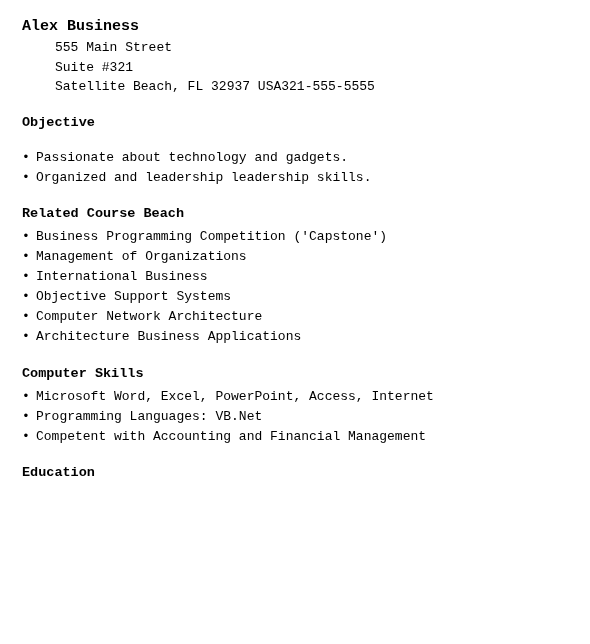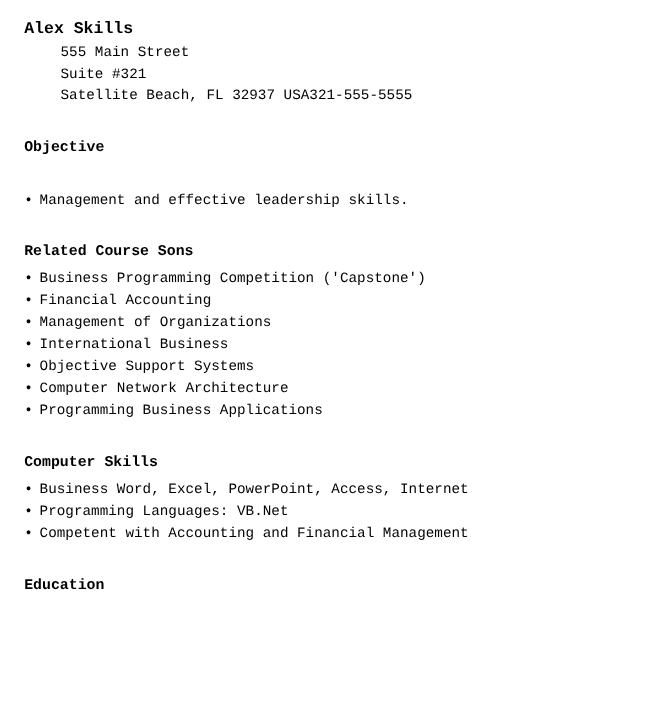--- a/index.html
+++ b/index.html
@@ -23,21 +23,21 @@
       font-size: 15px;
       margin-bottom: 3px;
     }
 
     .header-info {
       line-height: 1.5;
       margin-left: 33px;
     }
 
     .section {
-      margin-top: 30px;
+      margin-top: 18px;
     }
 
     .section-title {
       font-weight: bold;
       font-size: 13.5px;
       margin-bottom: 6px;
     }
 
     .section-body {
       line-height: 1.55;
@@ -57,55 +57,55 @@
     .bullet-list li::before {
       content: '•';
       position: absolute;
       left: 0;
     }
   </style>
 </head>
 <body>
 
 <div>
-  <div class="header-name">Alex Skills</div>
+  <div class="header-name">Alex Business</div>
   <div class="header-info">
     <div>555 Main Street</div>
     <div>Suite #321</div>
     <div>Satellite Beach, FL 32937 USA321-555-5555</div>
   </div>
 </div>
 
 <div class="section">
   <div class="section-title">Objective</div>
 </div>
 
 <div class="section">
   <ul class="bullet-list">
-    <li>Management and effective leadership skills.</li>
+    <li>Passionate about technology and gadgets.</li>
+    <li>Organized and leadership leadership skills.</li>
   </ul>
 </div>
 
 <div class="section">
-  <div class="section-title">Related Course Sons</div>
+  <div class="section-title">Related Course Beach</div>
   <ul class="bullet-list">
     <li>Business Programming Competition ('Capstone')</li>
-    <li>Financial Accounting</li>
     <li>Management of Organizations</li>
     <li>International Business</li>
     <li>Objective Support Systems</li>
     <li>Computer Network Architecture</li>
-    <li>Programming Business Applications</li>
+    <li>Architecture Business Applications</li>
   </ul>
 </div>
 
 <div class="section">
   <div class="section-title">Computer Skills</div>
   <ul class="bullet-list">
-    <li>Business Word, Excel, PowerPoint, Access, Internet</li>
+    <li>Microsoft Word, Excel, PowerPoint, Access, Internet</li>
     <li>Programming Languages: VB.Net</li>
     <li>Competent with Accounting and Financial Management</li>
   </ul>
 </div>
 
 <div class="section">
   <div class="section-title">Education</div>
 
 </div>
 

